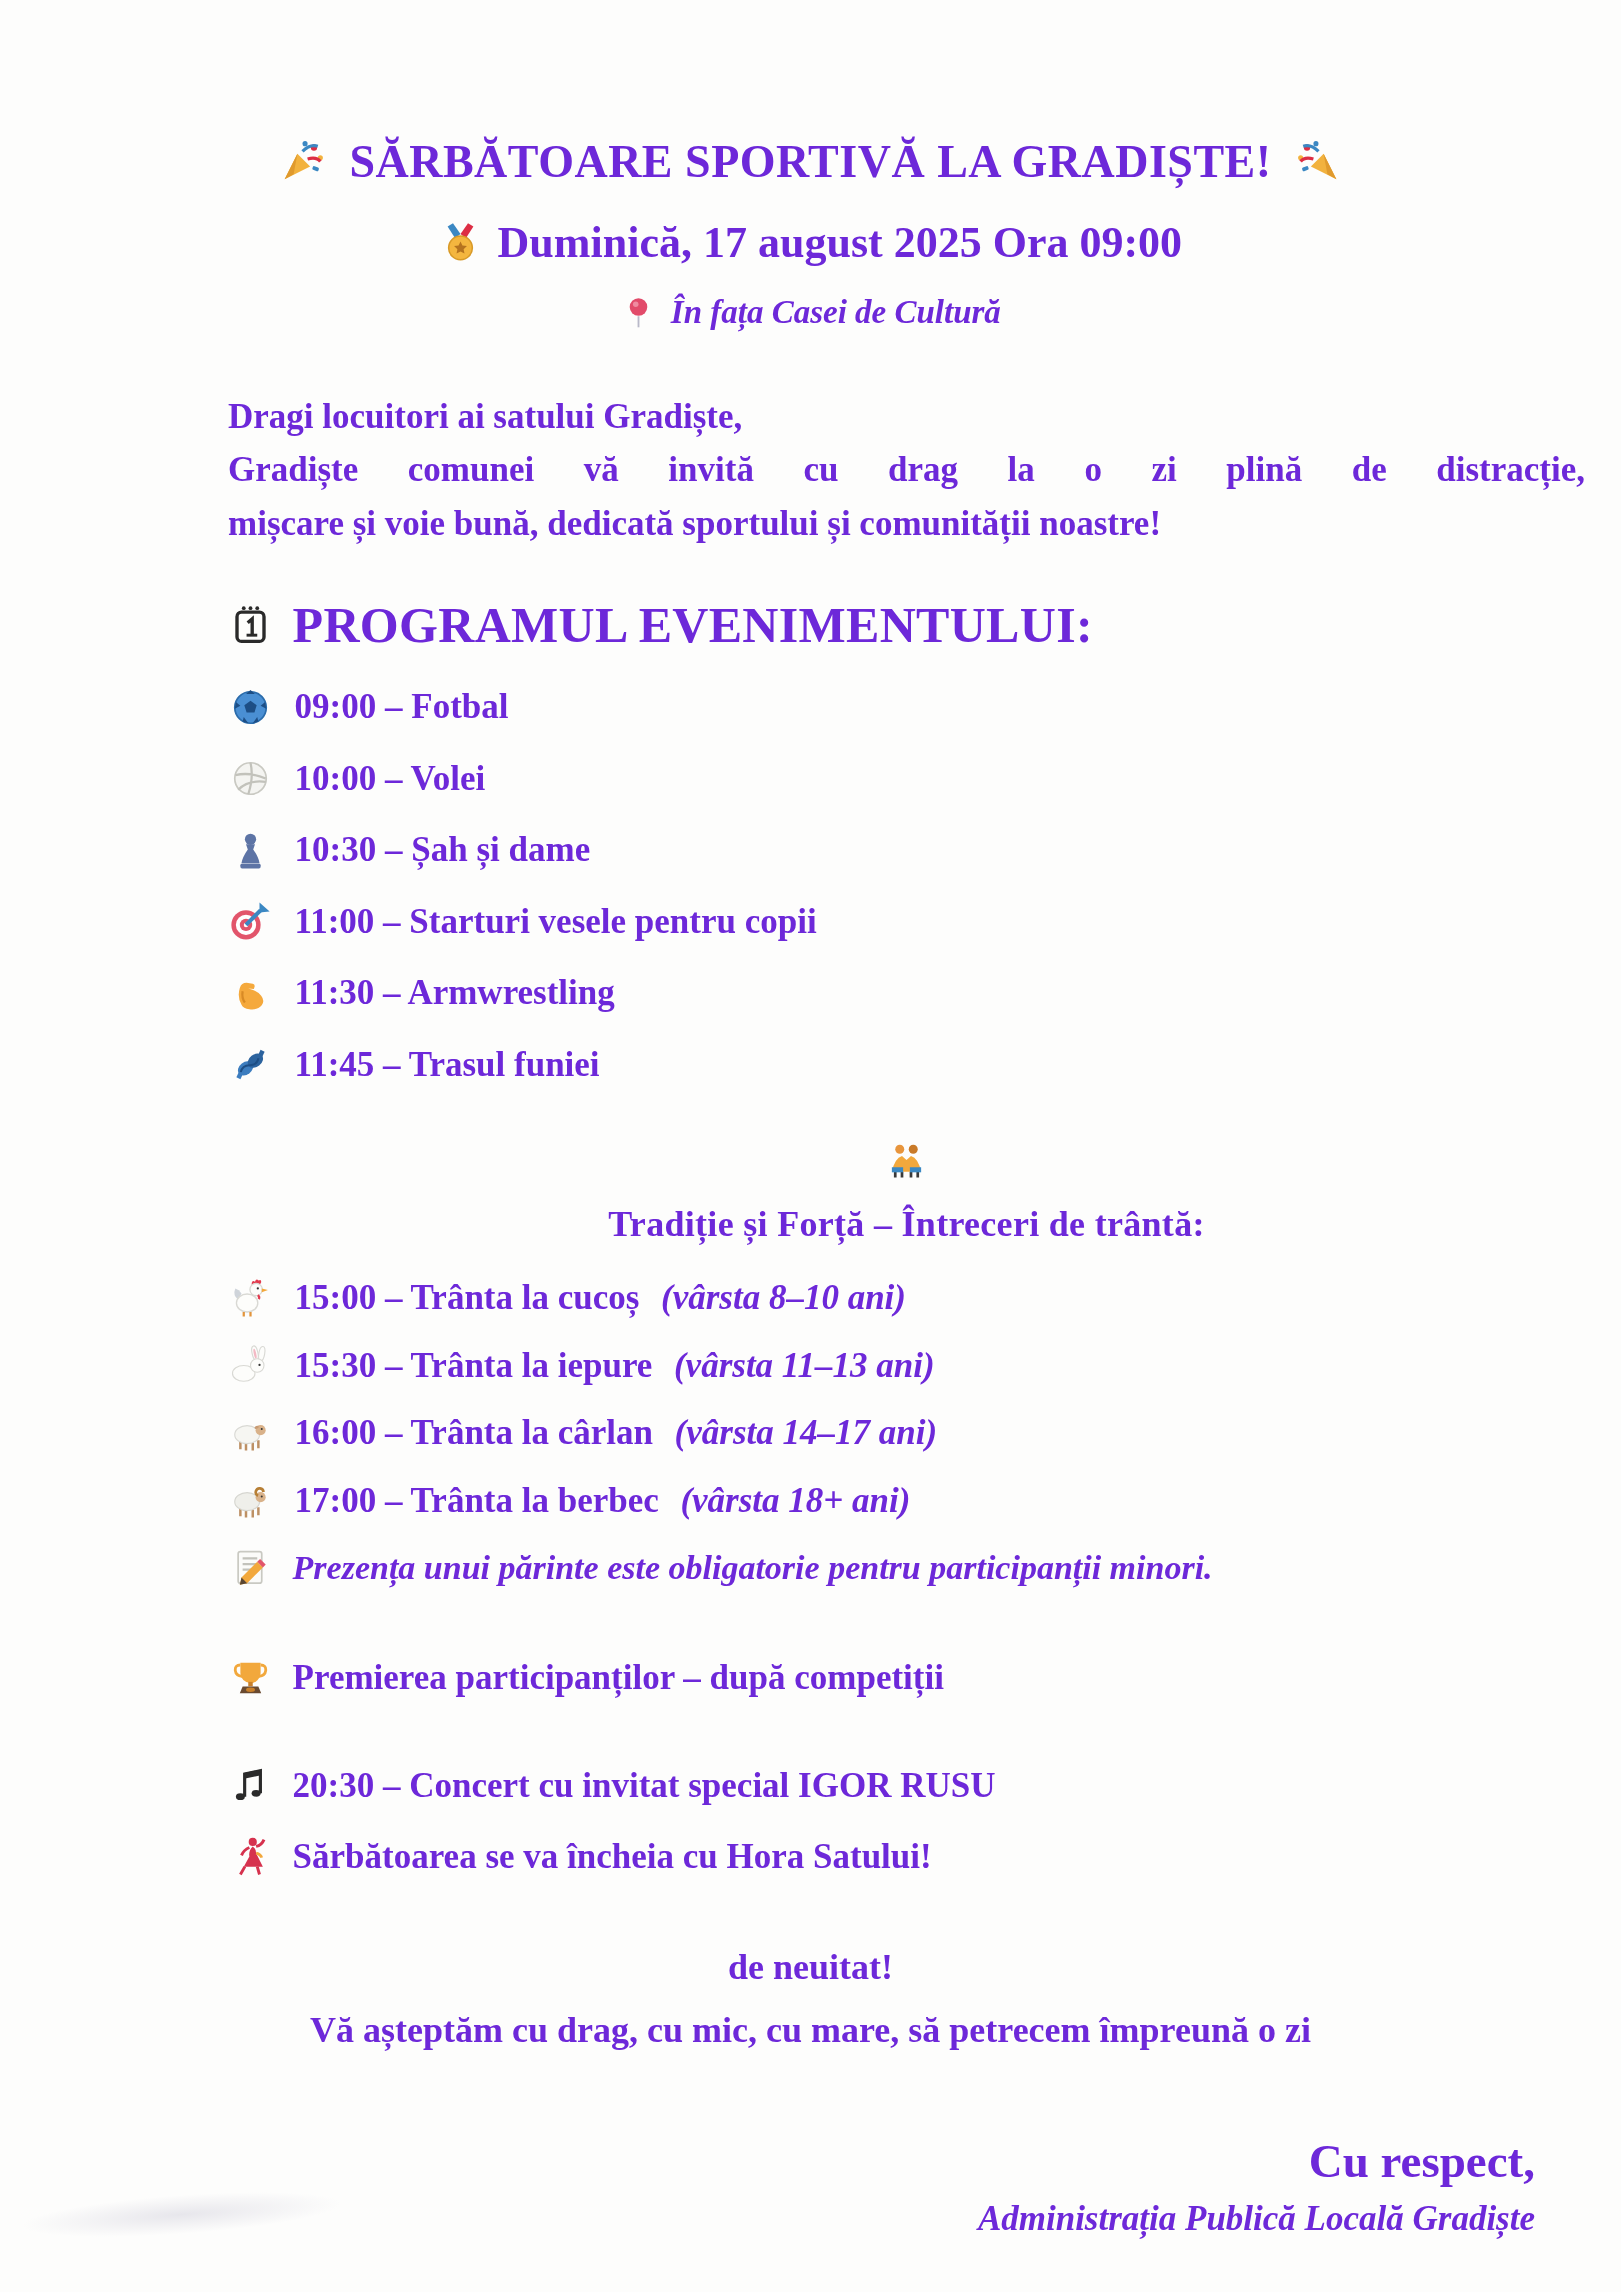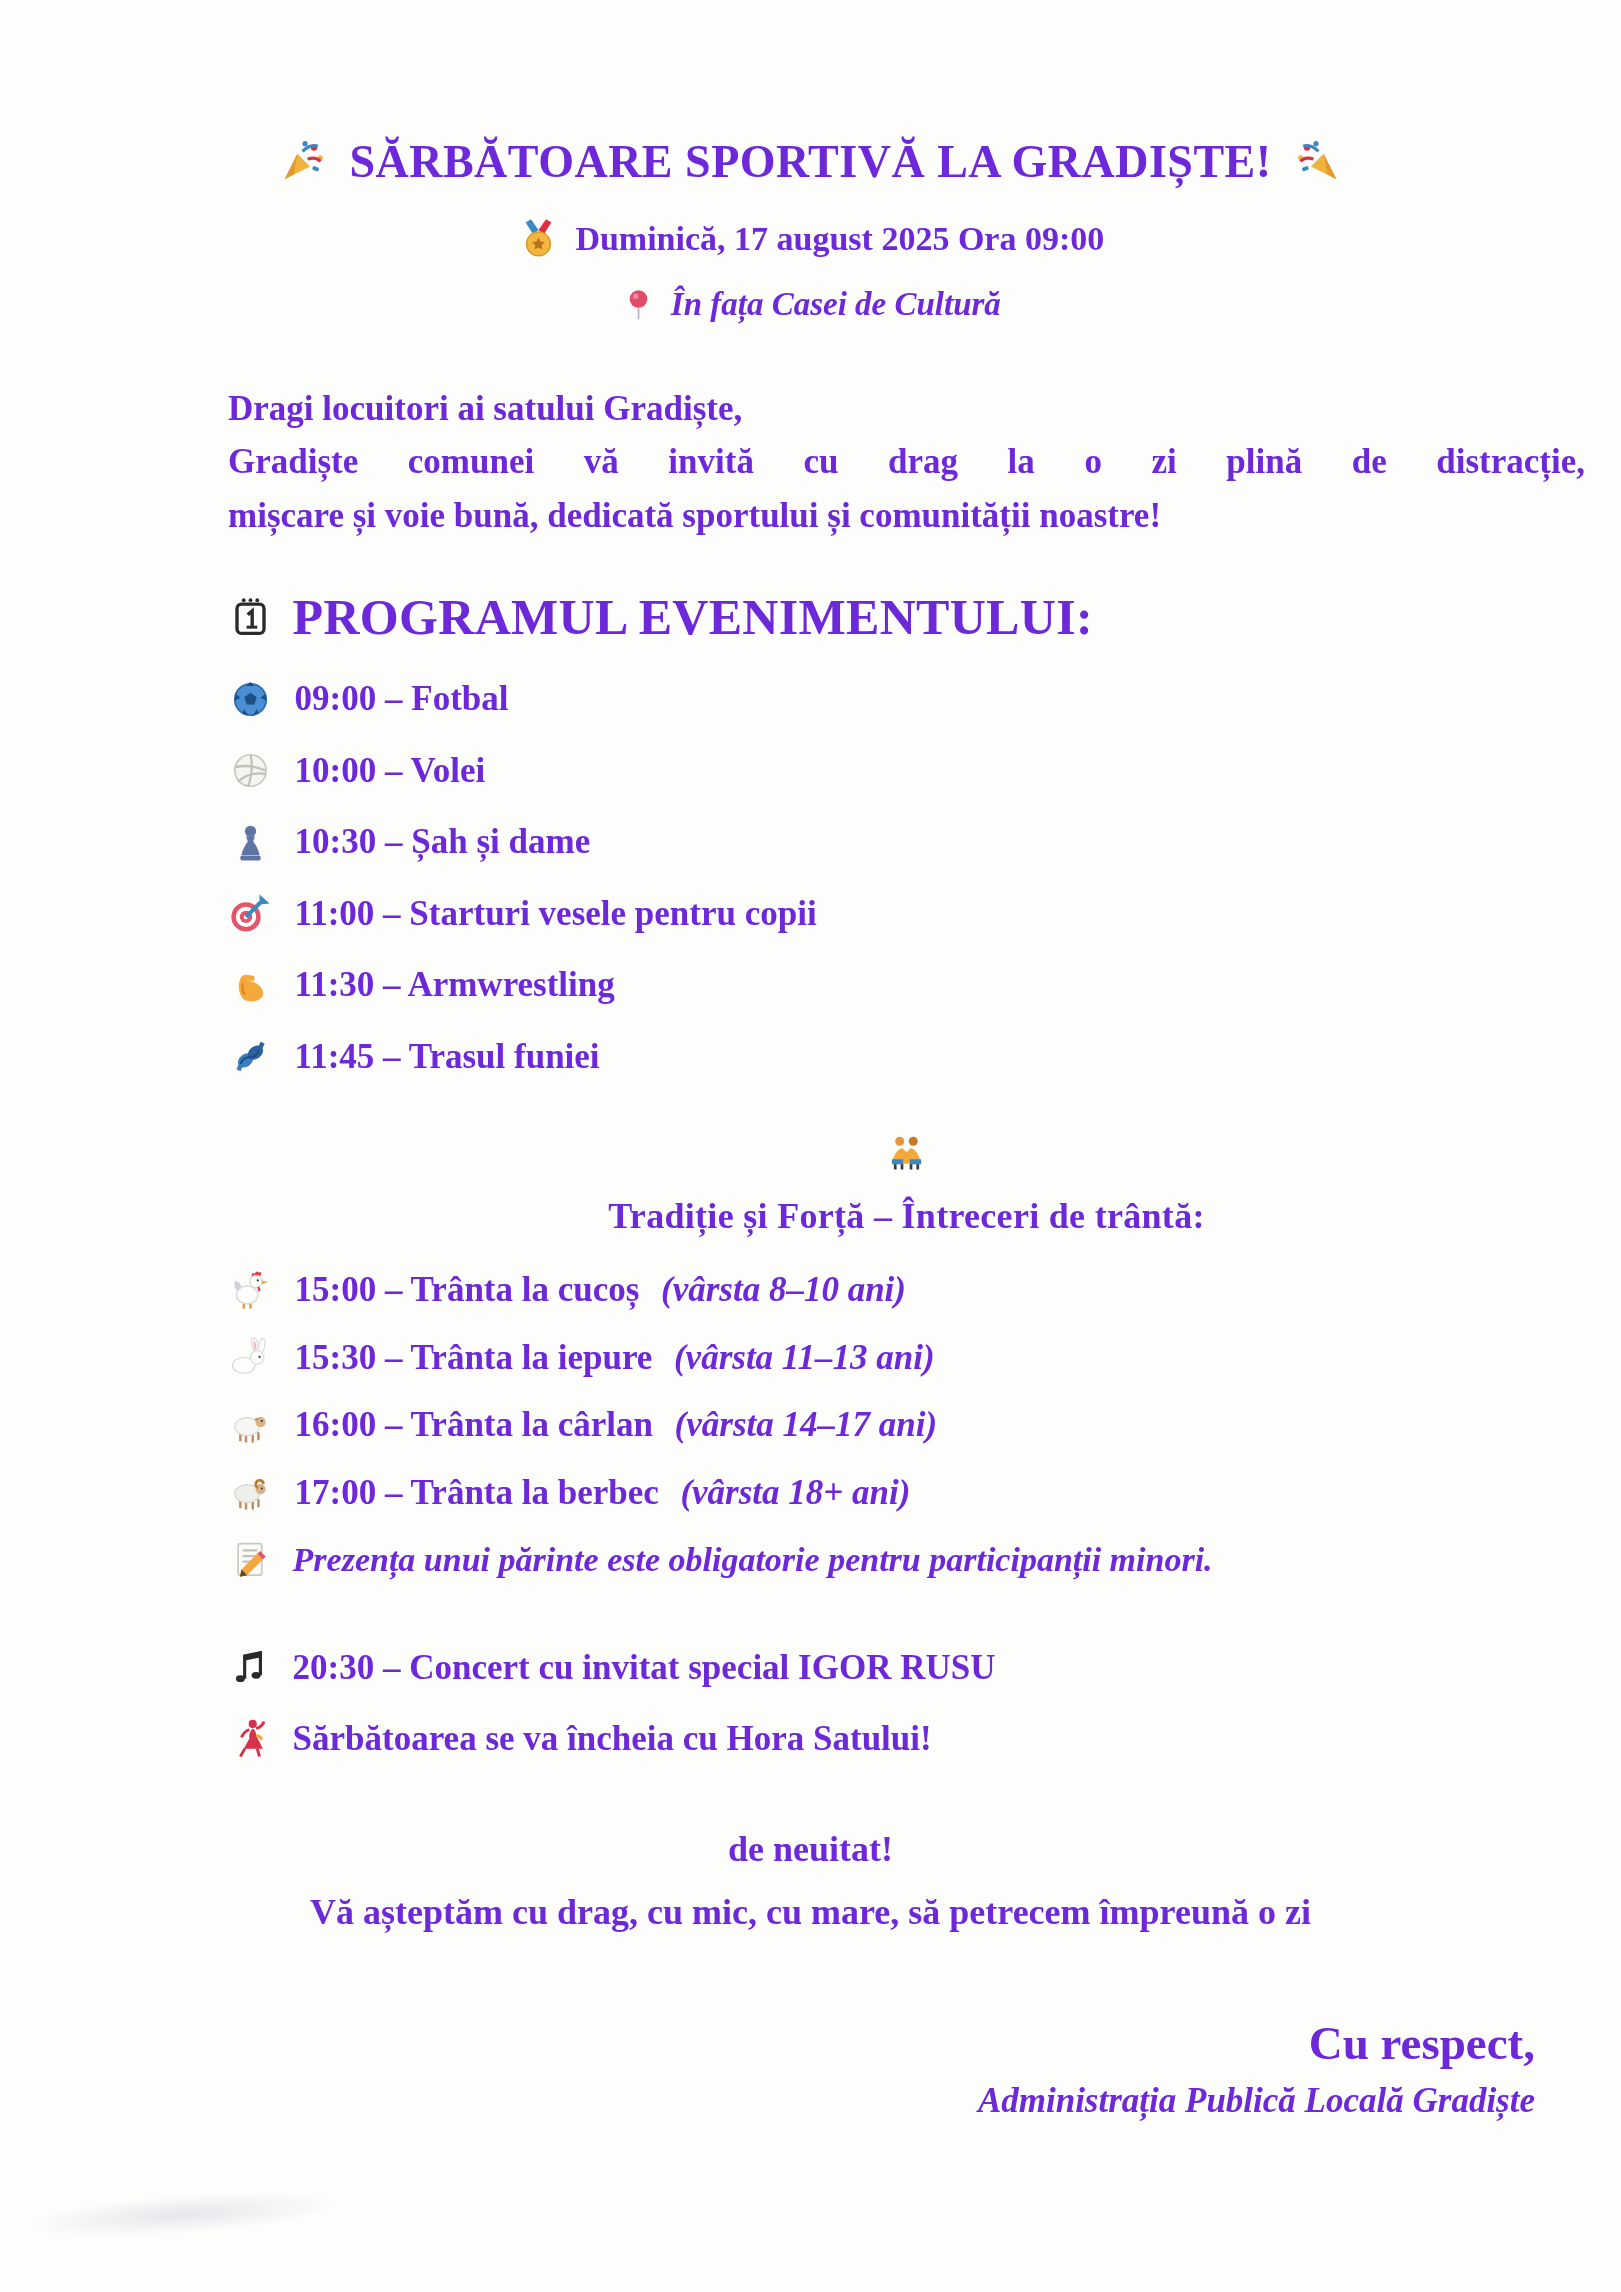--- a/index.html
+++ b/index.html
@@ -25,21 +25,21 @@
   .icon svg{width:100%;height:100%;display:block;}
   .i52{width:51px;height:51px;}
   .i46{width:45px;height:45px;}
   .i44{width:43px;height:43px;}
   .i38{width:37px;height:37px;}
 
   .title-row{display:flex;align-items:center;justify-content:center;gap:21.6px;margin:0 0 29px 0;}
   .title-text{font-size:46px;letter-spacing:0.5px;margin:0;font-weight:bold;}
 
   .date-row{display:flex;align-items:center;justify-content:center;gap:15.7px;margin:0 0 25.5px 0;}
-  .date-text{font-size:34px;}
+  .date-text{font-size:44px;}
 
   .loc-row{display:flex;align-items:center;justify-content:center;gap:13.7px;margin:0 0 59px 0;}
   .loc-text{font-size:33px;font-style:italic;}
 
   .content{padding:0 36px 0 228px;}
   .greeting{font-size:35px;line-height:53px;margin:0;}
   .intro-line{font-size:35px;line-height:54px;margin:0;}
   .justify-full{text-align:justify;text-align-last:justify;}
 
   .section-row{display:flex;align-items:center;gap:19.6px;}
@@ -294,20 +294,32 @@
             <rect x="9" y="5" width="21" height="28" rx="2" fill="#fbfbf9" stroke="#c9c9c2" stroke-width="1.5"></rect>
             <path d="M13 11 h13 M13 16 h13 M13 21 h8" stroke="#c2c2bb" stroke-width="2"></path>
             <path d="M26 14 l5 5 L17 33 l-6.5 1.5 L12 28 z" fill="#f2a83c"></path>
             <path d="M12 28 l5 5 -6.5 1.5 z" fill="#5a4632"></path>
             <path d="M26 14 l5 5 2.5 -2.5 -5 -5 z" fill="#e2556b"></path>
           </svg>
       </span>
       <span class="note-text">Prezența unui părinte este obligatorie pentru participanții minori.</span>
     </div>
 
+    <div class="section-row awards-row">
+      <span class="icon i46">
+        <svg viewBox="0 0 40 40">
+            <path d="M11 6 h18 v9 a9 9 0 0 1 -18 0 z" fill="#f2a83c"></path>
+            <path d="M11 8 q-5 0 -4.5 5 q.5 4.5 6 5 M29 8 q5 0 4.5 5 q-.5 4.5 -6 5" stroke="#f2a83c" stroke-width="2.5" fill="none"></path>
+            <rect x="18" y="23" width="4" height="4" fill="#c9802a"></rect>
+            <path d="M13 27 h14 l2.5 6 h-19 z" fill="#6a4a30"></path>
+            <ellipse cx="20" cy="30" rx="4" ry="2" fill="#c9802a"></ellipse>
+          </svg>
+      </span>
+      <span class="item-text">Premierea participanților – după competiții</span>
+    </div>
 
     <div class="section-row concert-row">
       <span class="icon i46">
         <svg viewBox="0 0 40 40">
             <ellipse cx="11" cy="29" rx="4" ry="3" fill="#2a2a2a"></ellipse>
             <ellipse cx="25" cy="26" rx="4" ry="3" fill="#2a2a2a"></ellipse>
             <path d="M14.8 29 V9 L28.8 6 V26" stroke="#2a2a2a" stroke-width="2.8" fill="none"></path>
             <path d="M14.8 10.5 L28.8 7.5" stroke="#2a2a2a" stroke-width="5"></path>
           </svg>
       </span>

